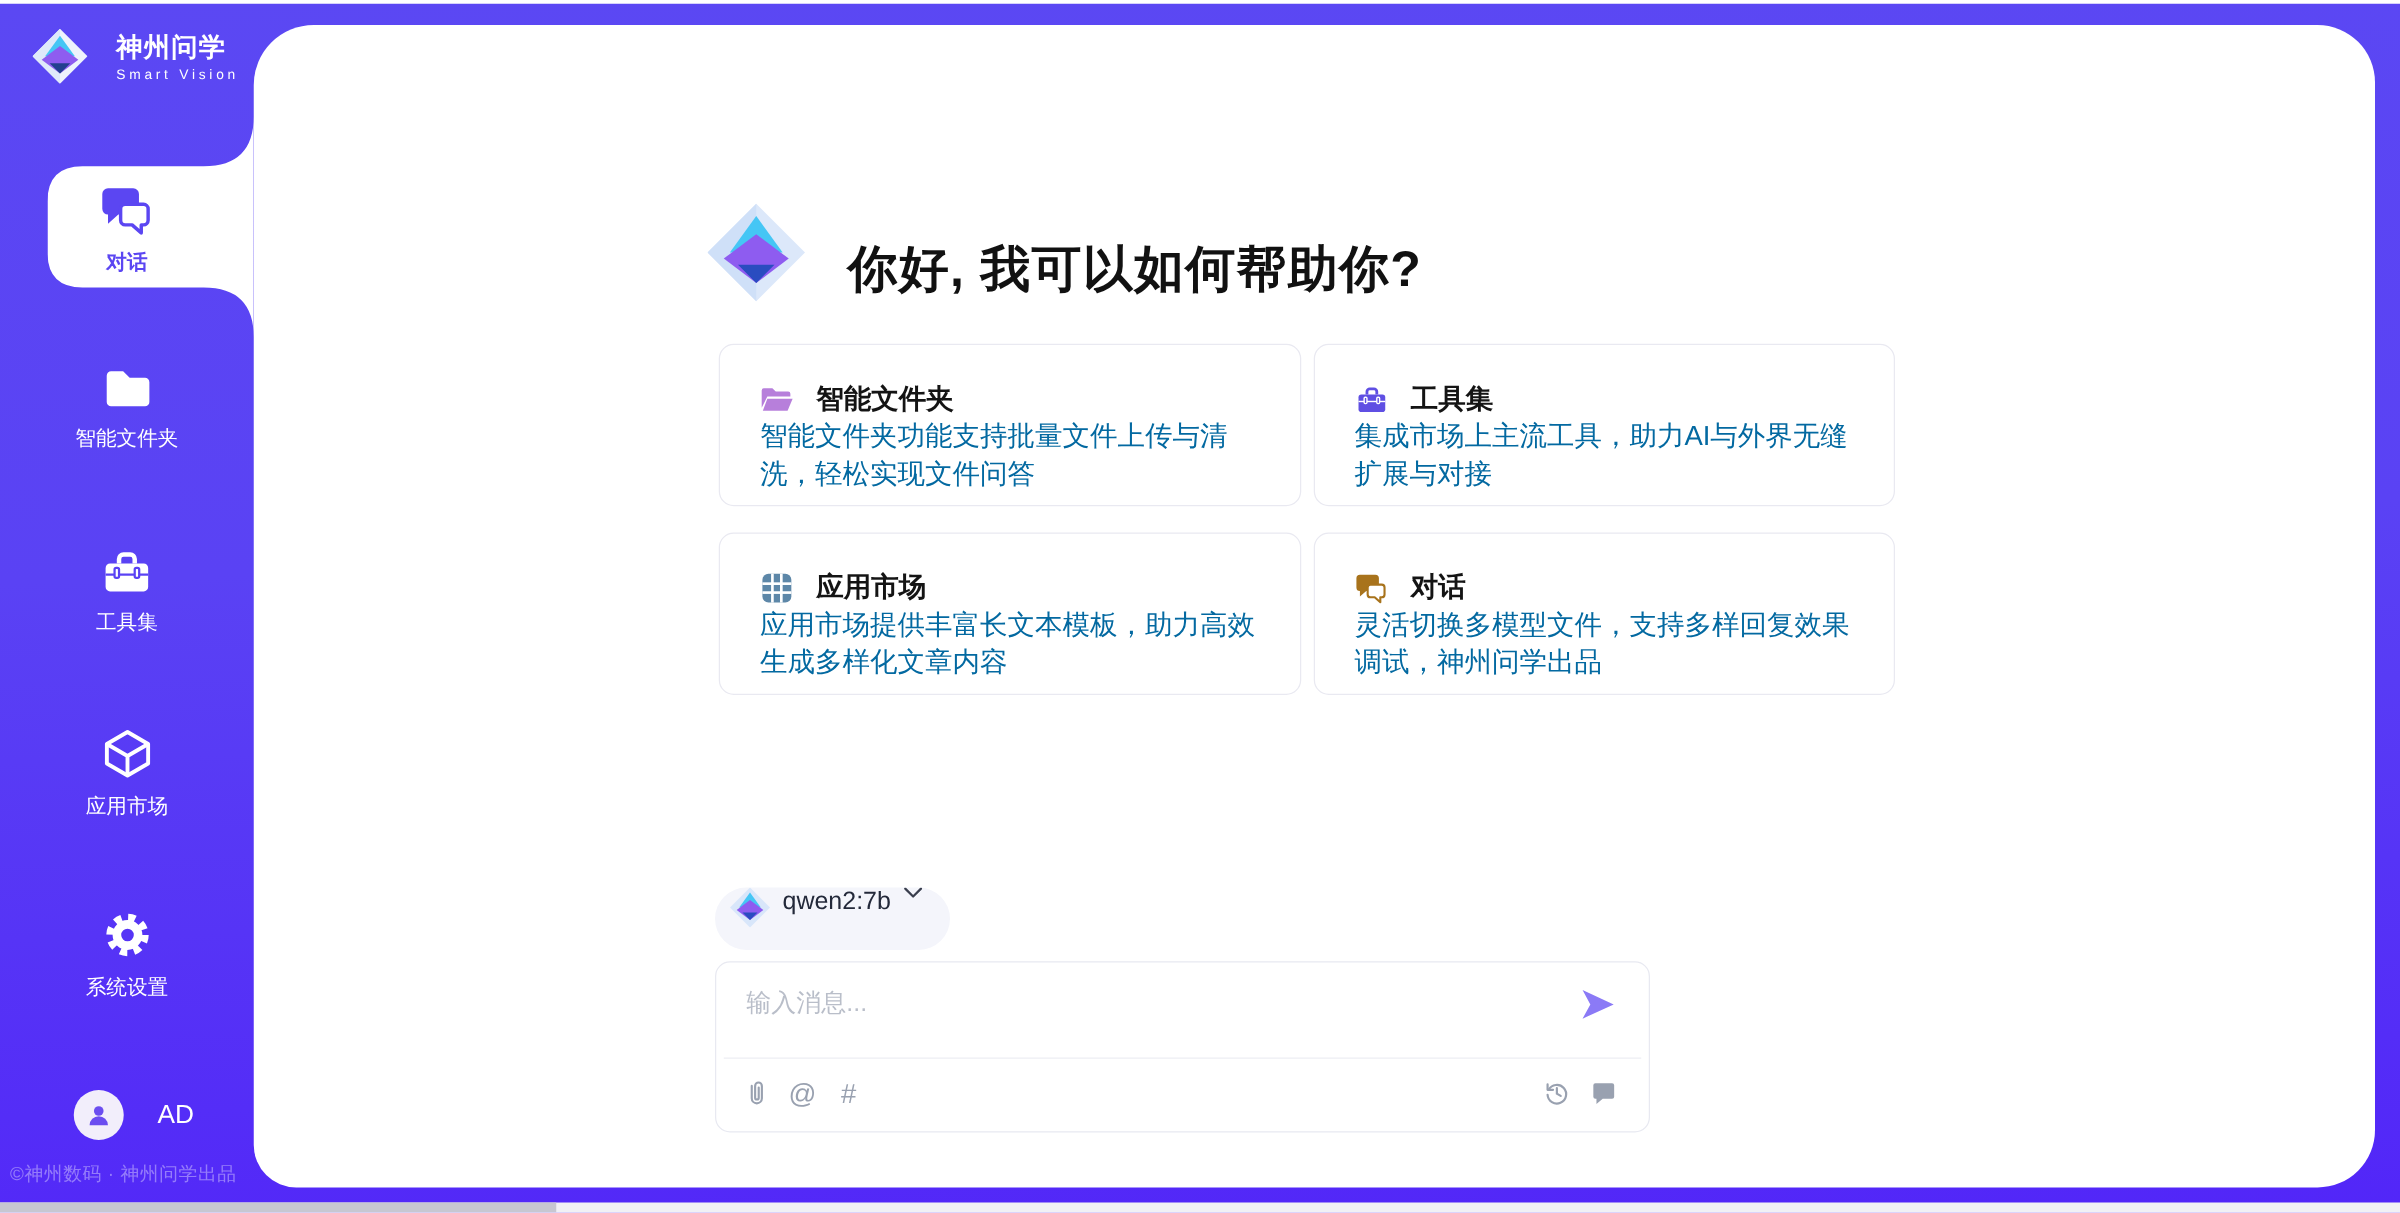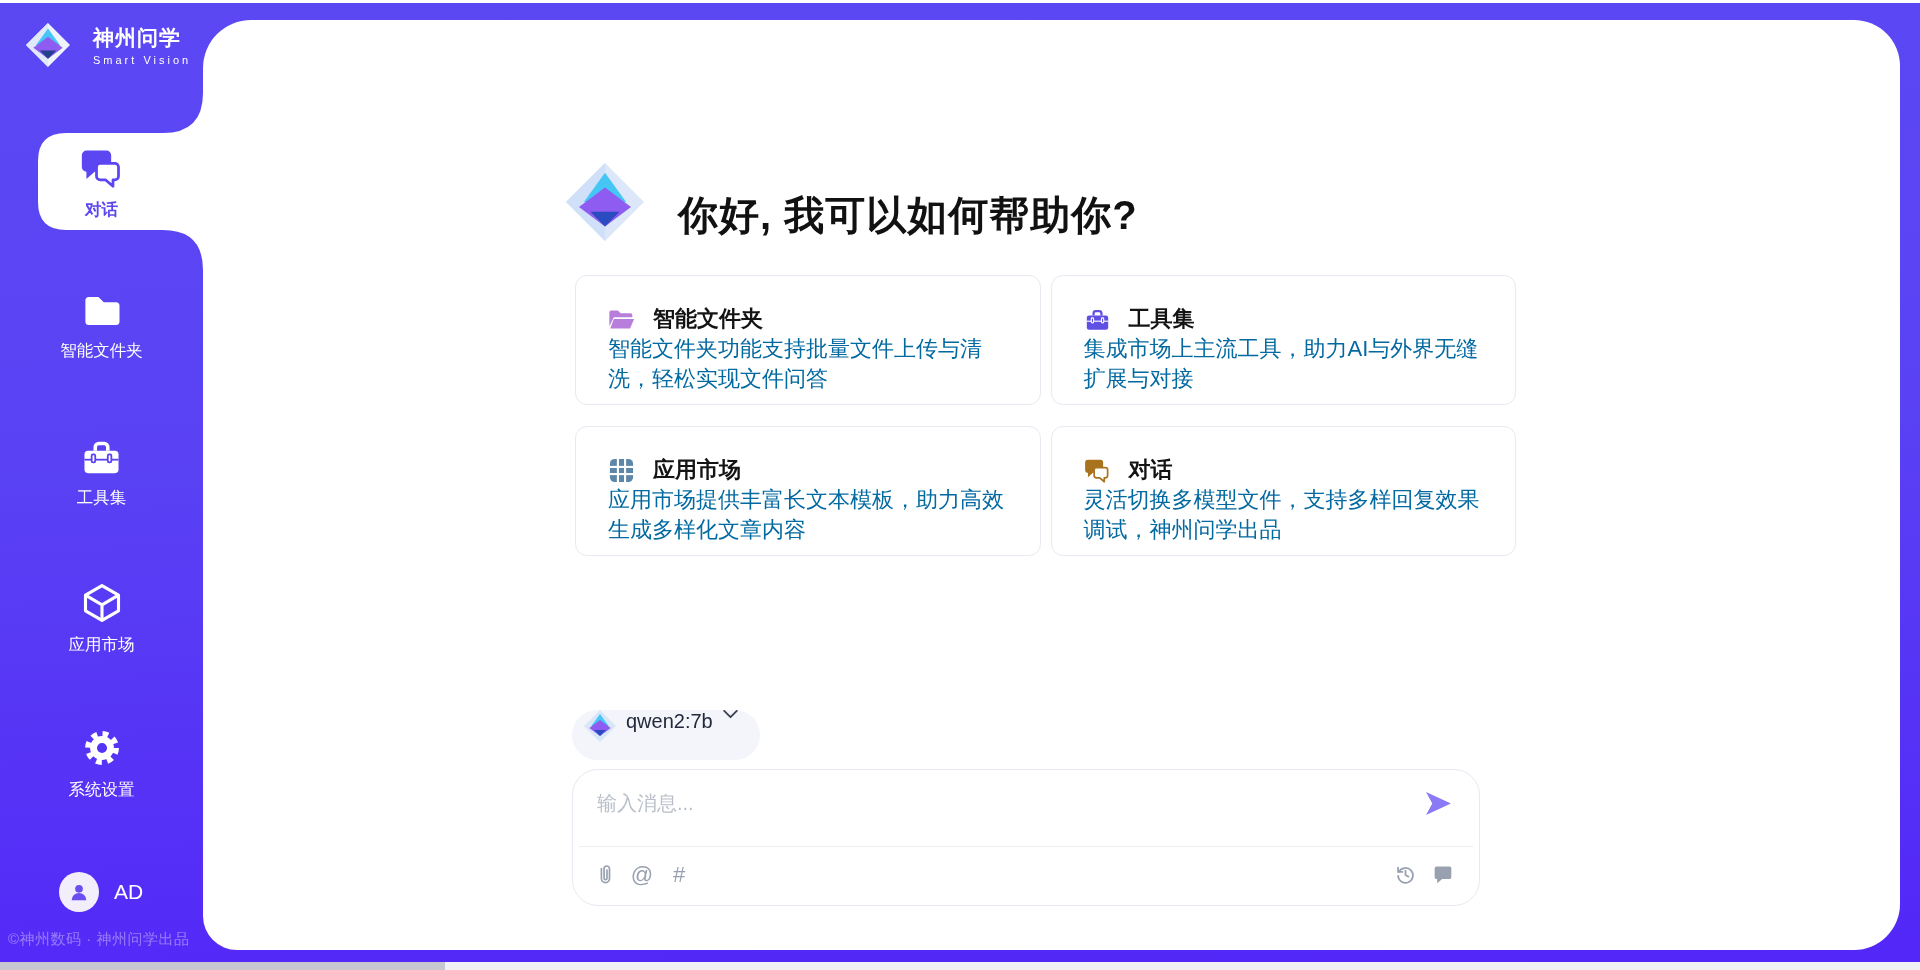--- a/index.html
+++ b/index.html
@@ -22,21 +22,21 @@
 
   .active-bubble { position:absolute; left:38px; top:93px; z-index:1; }
 
   .nav-item { position:absolute; left:0; width:203px; display:flex; flex-direction:column;
               align-items:center; gap:9px; cursor:pointer; z-index:2; }
   .nav-label { font-size:16.5px; color:#ffffff; font-weight:500; }
   .nav-item.active .nav-label { color:#5b46f2; font-weight:bold; }
   .nav-ico { width:44px; height:44px; color:#ffffff; }
   .nav-item.active .nav-ico { color:#5b46f2; }
 
-  .user-row { position:absolute; left:59px; top:872px; display:flex; align-items:center; gap:15px; z-index:2; }
+  .user-row { position:absolute; left:59px; top:872px; display:flex; align-items:center; gap:27px; z-index:2; }
   .avatar { width:40px; height:40px; border-radius:50%; background:#f2eefb; display:flex;
             align-items:center; justify-content:center; }
   .user-name { color:#ffffff; font-size:21px; }
   .side-footer { position:absolute; left:8px; top:930px; width:195px; color:rgba(255,255,255,0.38);
                  font-size:15px; letter-spacing:0.5px; z-index:2; }
 
   
   .greet-logo { position:absolute; left:566px; top:162px; width:78px; height:80px; z-index:4; }
   .greet-title { position:absolute; left:660px; top:188px; font-size:40px; font-weight:bold;
                  color:#111111; letter-spacing:1px; z-index:4;margin-left:18px; }
@@ -51,22 +51,22 @@
   .card-title { font-size:22px; font-weight:bold; color:#141414; }
   .card-desc { font-size:22px; line-height:30px; color:#0369a1; }
 
   
   .model-pill { position:absolute; left:572px; top:710px; height:50px; border-radius:25px;
                 background:#f4f5fb; display:flex; gap:10px;
                 padding:0 22px 0 12px; cursor:pointer; z-index:4; }
   .model-name { font-size:20px; color:#23293a; }
 
   
-  .composer { position:absolute; left:572px; top:769px; width:908px; height:137px; z-index:4;
-              background:#ffffff; border:1.5px solid #e8e9f1; border-radius:26px; }
+  .composer { position:absolute; left:572px; top:769px; width:748px; height:137px; z-index:4;
+              background:#ffffff; border:1.5px solid #e8e9f1; border-radius:12px; }
   .msg-input { position:absolute; left:24px; top:16px; width:820px; height:34px; border:none;
                outline:none; font-size:20px; color:#333; font-family:inherit; background:transparent; }
   .msg-input::placeholder { color:#b9bec9; }
   .send-btn { position:absolute; right:26px; top:20px; width:28px; height:26px; border:none;
               background:transparent; cursor:pointer; color:#8b7af6; }
   .comp-divider { position:absolute; left:6px; right:6px; top:76px; border-top:1px solid #edeef4; }
   .comp-tools { position:absolute; left:20px; top:93px; display:flex; align-items:center; gap:13px; }
   .comp-tools-r { position:absolute; right:24px; top:92px; display:flex; align-items:center; gap:14px; }
   .tool-btn { background:transparent; border:none; cursor:pointer; color:#99a1b0;
               font-size:22px; line-height:22px; width:24px; height:24px; display:flex;

